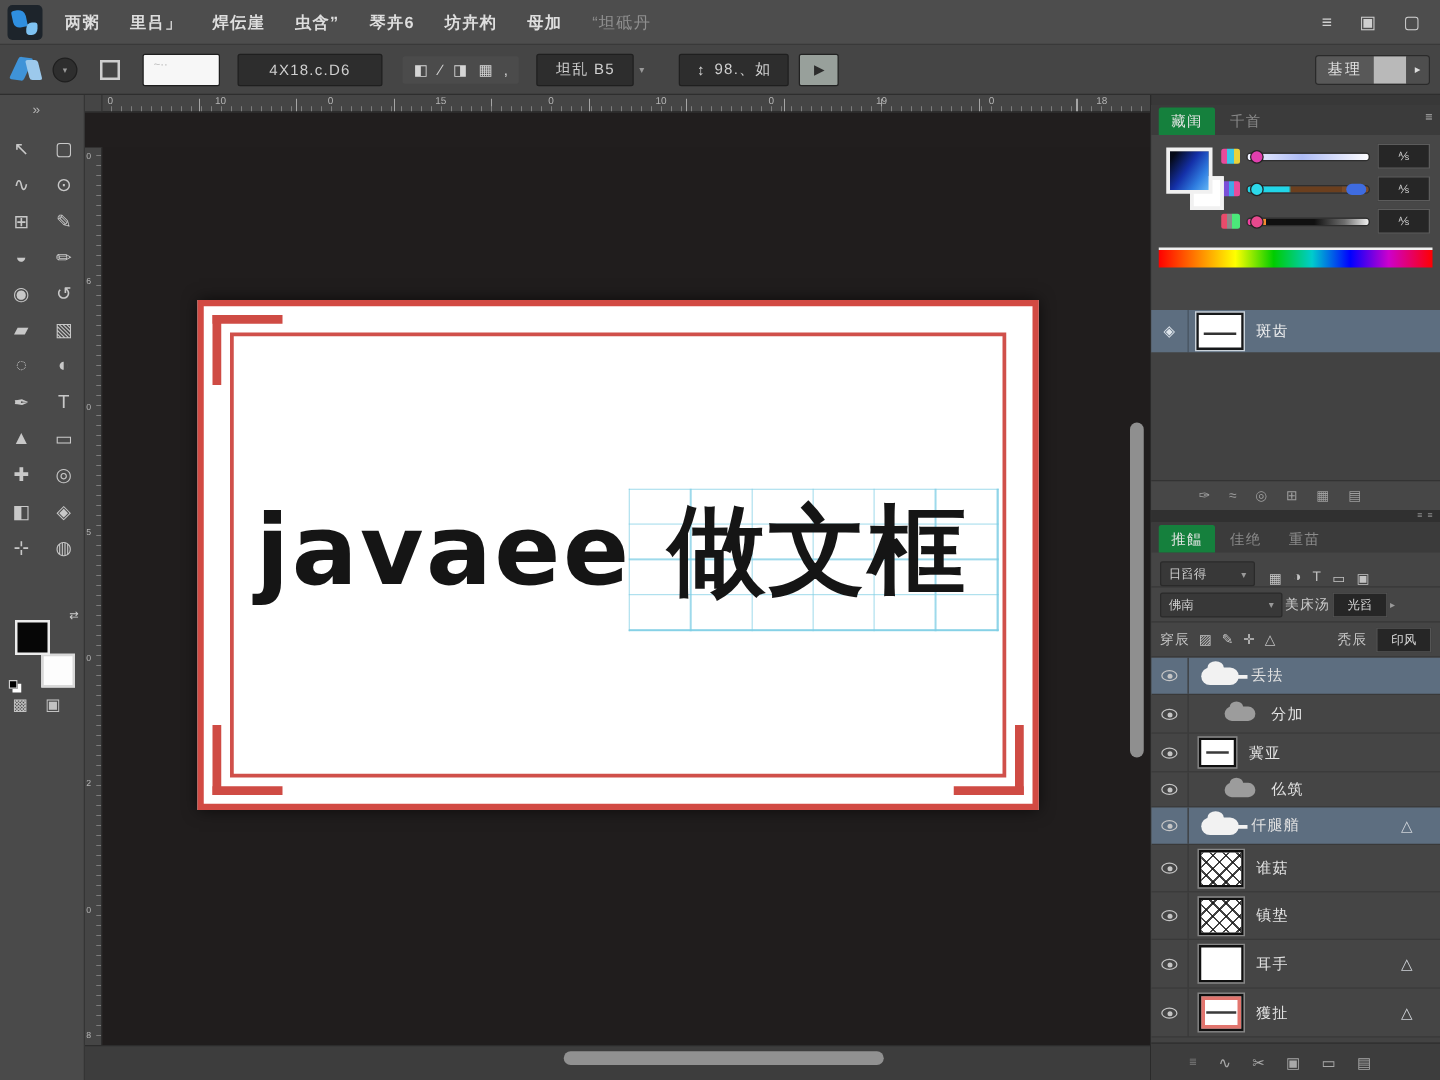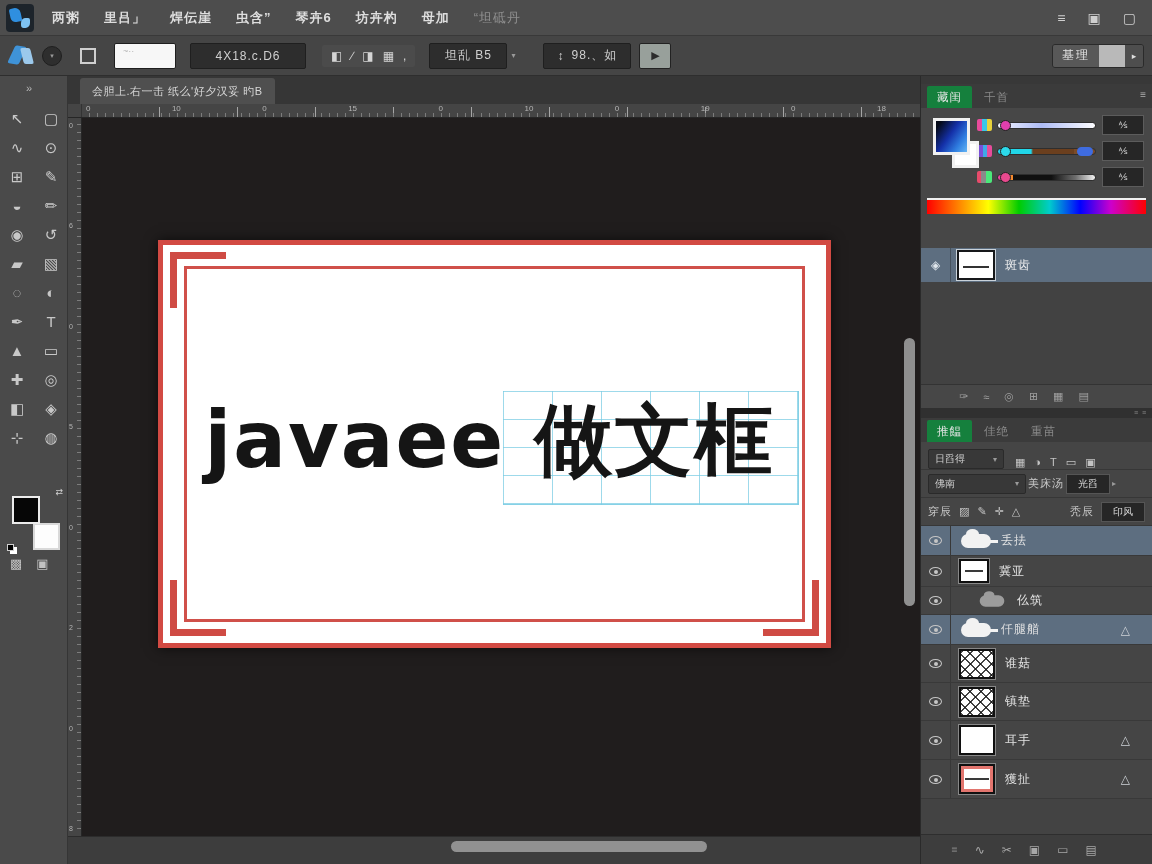--- a/index.html
+++ b/index.html
@@ -286,23 +286,20 @@
         <div class="sw-bg"></div>
         <div class="sw-mini"></div>
       </div>
       <div class="tb-modes">
         <span>▩</span>
         <span>▣</span>
       </div>
     </aside>
 
     <section class="canvas-col">
-      <div class="doctabs">
-        <div class="doctab">会胆上.右一击 纸么'好夕汉妥 旳B</div>
-      </div>
       <div class="rulerrow">
         <div class="ruler-corner"></div>
         <div class="ruler-top">
           <div class="nums">
             <span>0</span>
             <span>10</span>
             <span>0</span>
             <span>15</span>
             <span>0</span>
             <span>10</span>
@@ -442,20 +439,27 @@
             <span class="l-eye">
                 <span class="eye"></span>
               </span>
             <span class="blob"></span>
             <span class="l-name">丢抾</span>
           </div>
           <div class="lrow" style="height:31px">
             <span class="l-eye">
                 <span class="eye"></span>
               </span>
+            <span class="blob gray"></span>
+            <span class="l-name">分加</span>
+          </div>
+          <div class="lrow" style="height:31px">
+            <span class="l-eye">
+                <span class="eye"></span>
+              </span>
             <span class="lthumb sm art"></span>
             <span class="l-name">冀亚</span>
           </div>
           <div class="lrow" style="height:28px">
             <span class="l-eye">
                 <span class="eye"></span>
               </span>
             <span class="blob gray"></span>
             <span class="l-name">仫筑</span>
           </div>

